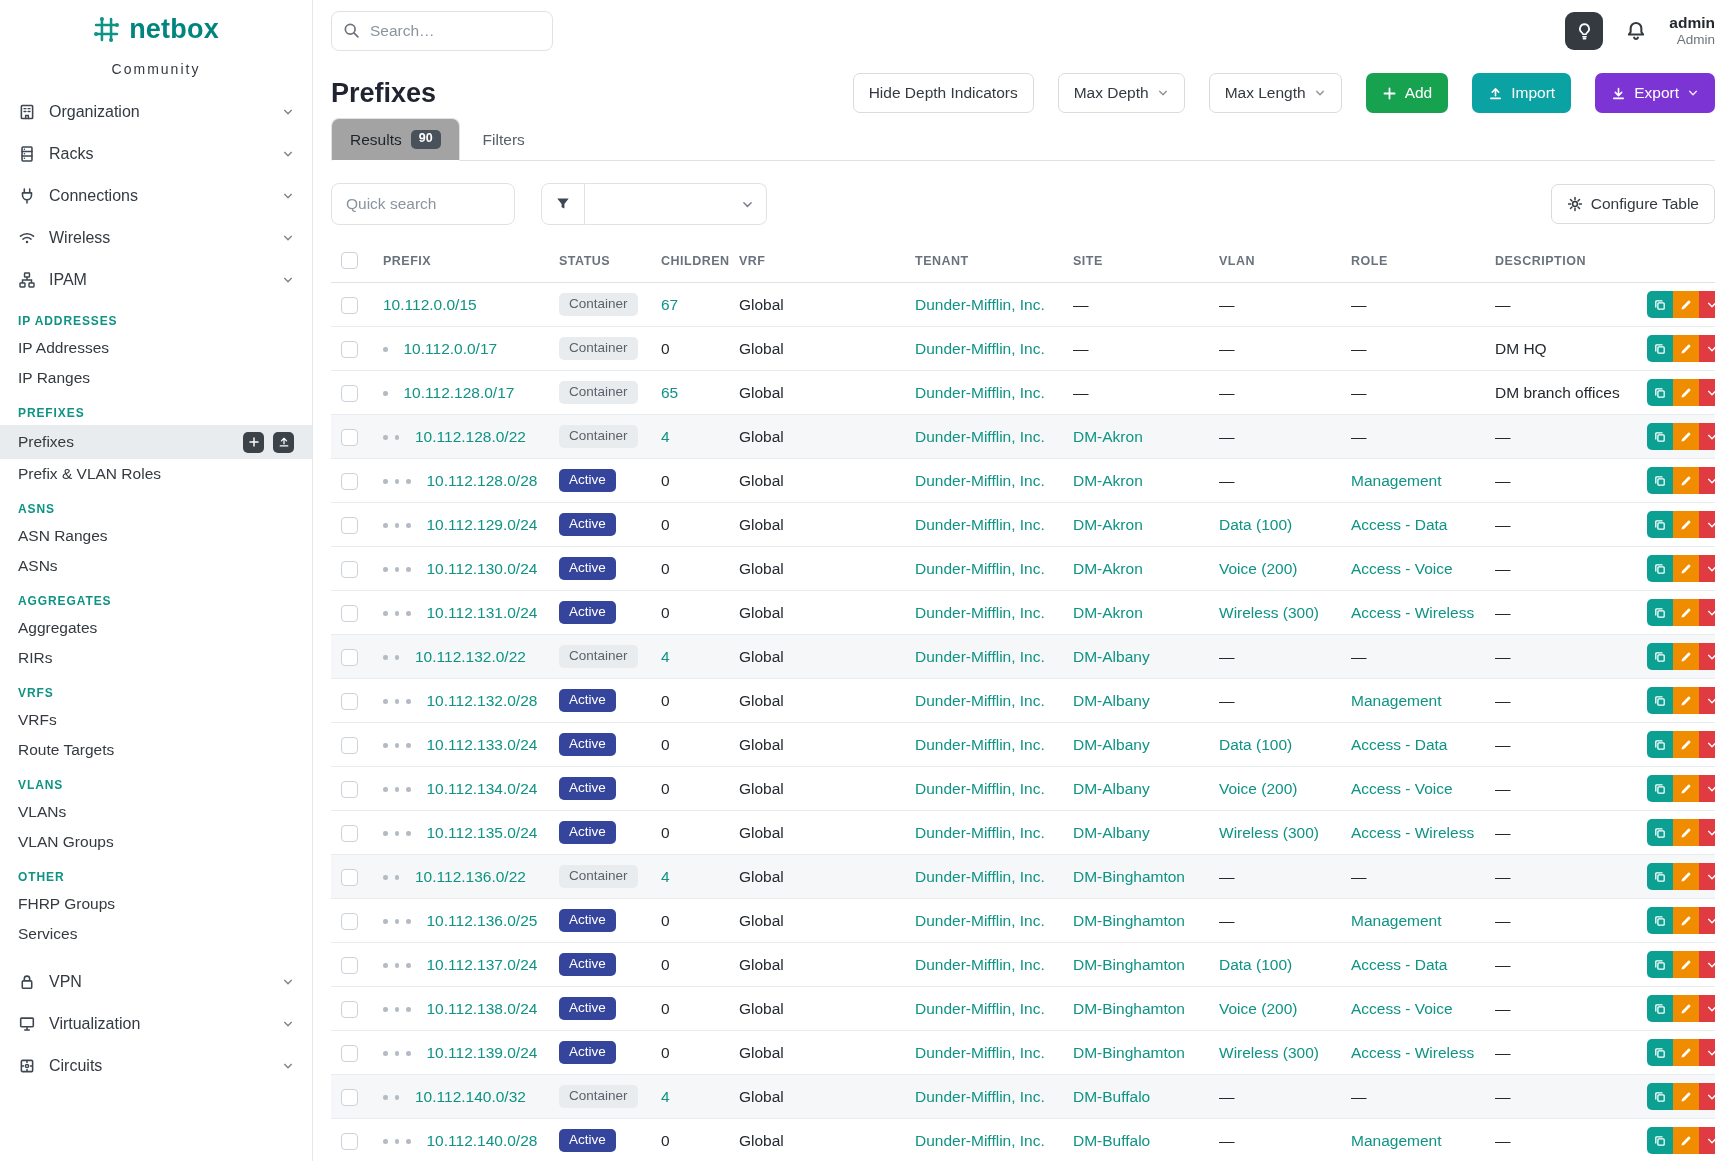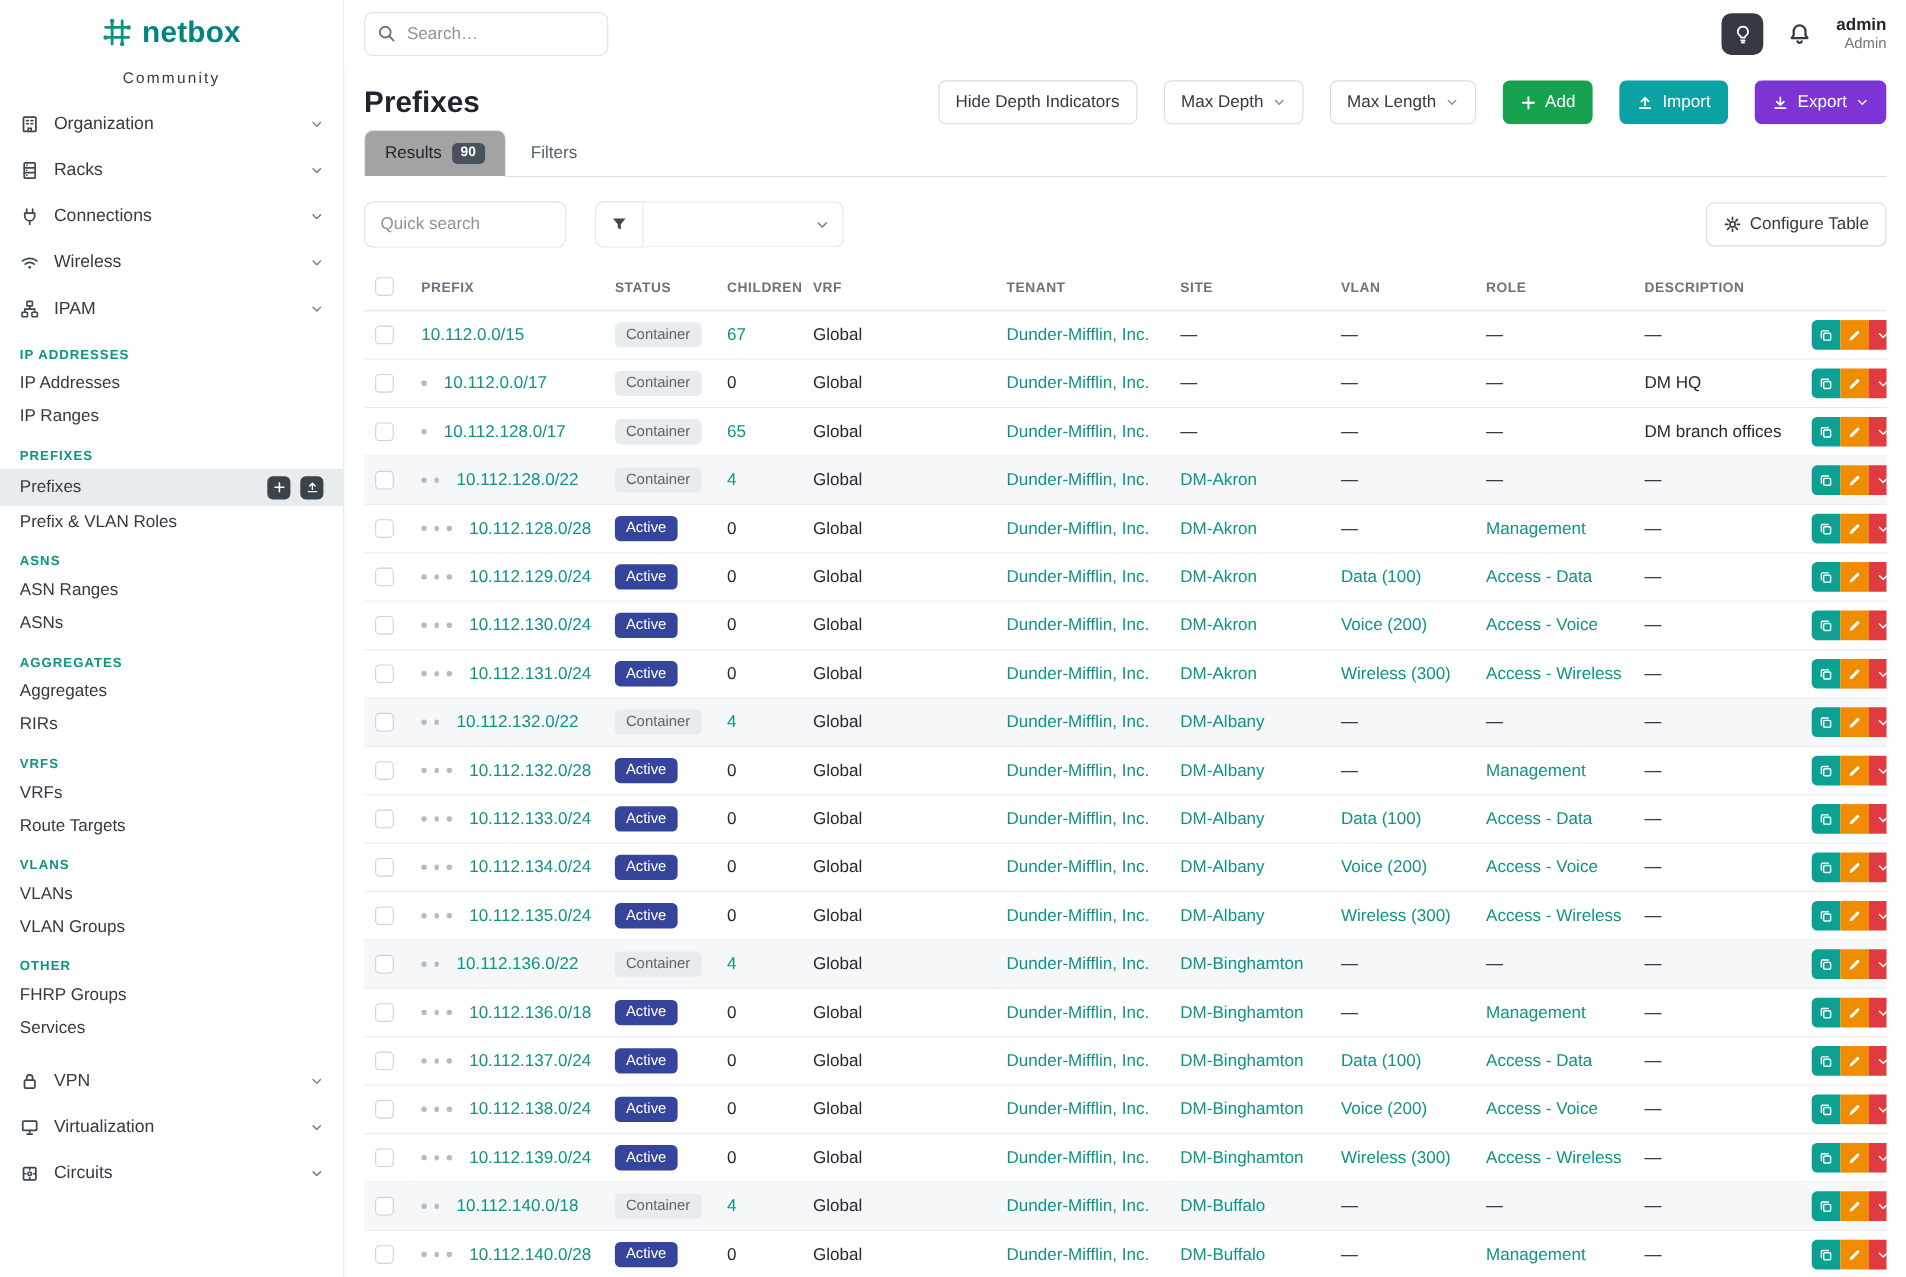--- a/index.html
+++ b/index.html
@@ -1077,21 +1077,21 @@
                     </span>
                   </button>
                 </span></td>
             </tr>
             <tr>
               <td class="col-check"><input type="checkbox" class="cbx" style=""></td>
               <td class="col-prefix"><span class="dots">
                   <i></i>
                   <i></i>
                   <i></i>
-                </span><a href="#" class="cell-link">10.112.136.0/18</a></td>
+                </span><a href="#" class="cell-link">10.112.136.0/25</a></td>
               <td class="col-status"><span class="badge-status badge-active">Active</span></td>
               <td class="col-children"><span>0</span></td>
               <td class="col-vrf"><span>Global</span></td>
               <td class="col-tenant"><a href="#" class="cell-link">Dunder-Mifflin, Inc.</a></td>
               <td class="col-site"><a href="#" class="cell-link">DM-Binghamton</a></td>
               <td class="col-vlan"><span>—</span></td>
               <td class="col-role"><a href="#" class="cell-link">Management</a></td>
               <td class="col-description"><span>—</span></td>
               <td class="col-actions"><span class="act-group">
                   <button class="act-btn act-copy">
@@ -1236,21 +1236,21 @@
                       </svg>
                     </span>
                   </button>
                 </span></td>
             </tr>
             <tr class="shaded">
               <td class="col-check"><input type="checkbox" class="cbx" style=""></td>
               <td class="col-prefix"><span class="dots">
                   <i></i>
                   <i></i>
-                </span><a href="#" class="cell-link">10.112.140.0/18</a></td>
+                </span><a href="#" class="cell-link">10.112.140.0/32</a></td>
               <td class="col-status"><span class="badge-status badge-container">Container</span></td>
               <td class="col-children"><a href="#" class="cell-link">4</a></td>
               <td class="col-vrf"><span>Global</span></td>
               <td class="col-tenant"><a href="#" class="cell-link">Dunder-Mifflin, Inc.</a></td>
               <td class="col-site"><a href="#" class="cell-link">DM-Buffalo</a></td>
               <td class="col-vlan"><span>—</span></td>
               <td class="col-role"><span>—</span></td>
               <td class="col-description"><span>—</span></td>
               <td class="col-actions"><span class="act-group">
                   <button class="act-btn act-copy">

